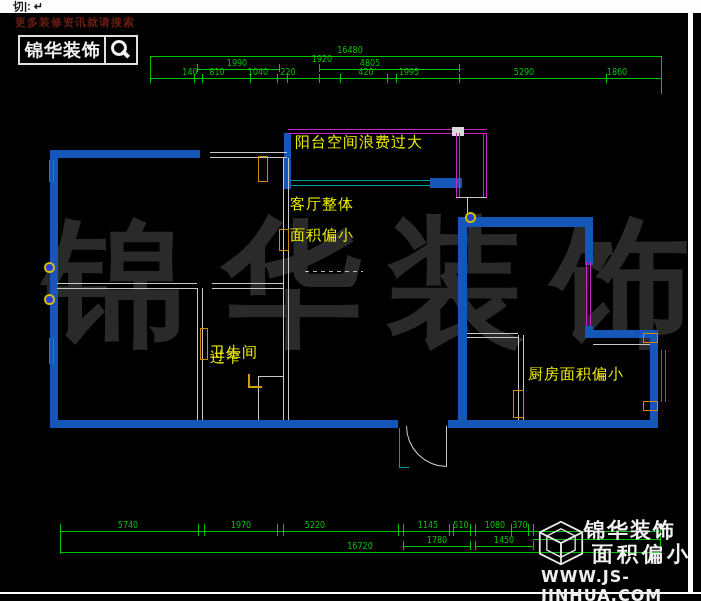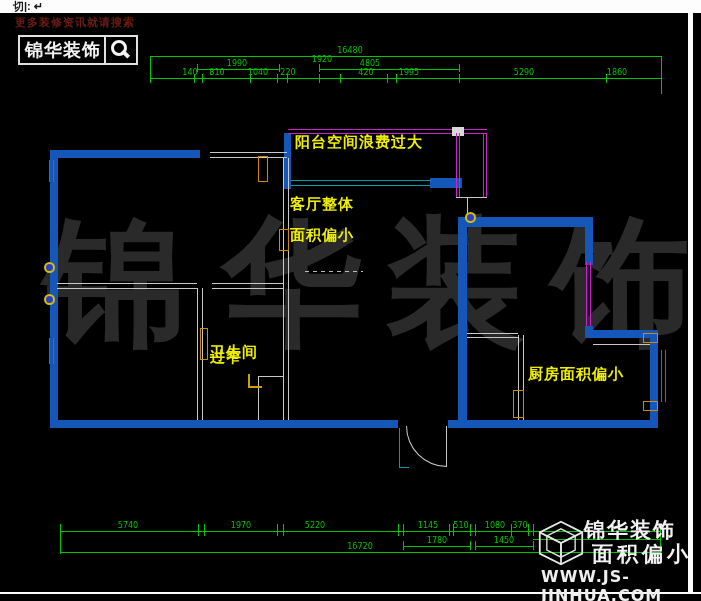--- a/index.html
+++ b/index.html
@@ -18,21 +18,21 @@
   .outlet{position:absolute;width:7px;height:7px;border:2px solid #d8c000;border-radius:50%;background:#2a3fd0;z-index:2;}
   .dash{position:absolute;height:1px;background:repeating-linear-gradient(90deg,#bbb 0 4px,transparent 4px 8px);z-index:2;}
   .arc{position:absolute;width:40px;height:40px;border-left:1px solid #cfcfcf;border-bottom:1px solid #cfcfcf;
        border-bottom-left-radius:100% 100%;z-index:2;}
   
   .dimh{position:absolute;height:1px;background:#00c400;z-index:3;}
   .dimv{position:absolute;width:1px;background:#00c400;z-index:3;}
   .dl{position:absolute;transform:translateX(-50%);color:#00c400;font-size:8px;line-height:8px;
       white-space:nowrap;font-family:"DejaVu Sans",sans-serif;z-index:3;}
   
-  .note{position:absolute;color:#f0ef00;font-weight:bold;font-size:15px;line-height:16px;
+  .note{position:absolute;color:#f0ef00;font-weight:normal;font-size:15px;line-height:16px;
         white-space:nowrap;letter-spacing:1px;z-index:5;}
   
   .wm{position:absolute;color:#2a2a2a;font-size:140px;line-height:140px;font-weight:bold;
       font-family:"DejaVu Serif",serif;z-index:1;}
   
   .whitebar{position:absolute;background:#fdfdfd;z-index:6;}
   #cmdline{position:absolute;left:13px;top:0;color:#1a1a1a;font-size:11px;line-height:13px;font-weight:bold;z-index:7;}
   #promo{position:absolute;left:15px;top:16px;color:#6b1d12;font-size:11px;line-height:12px;
          letter-spacing:1px;font-weight:bold;z-index:6;}
   #toplogo{position:absolute;left:18px;top:35px;width:116px;height:26px;border:2px solid #e0e0e0;

